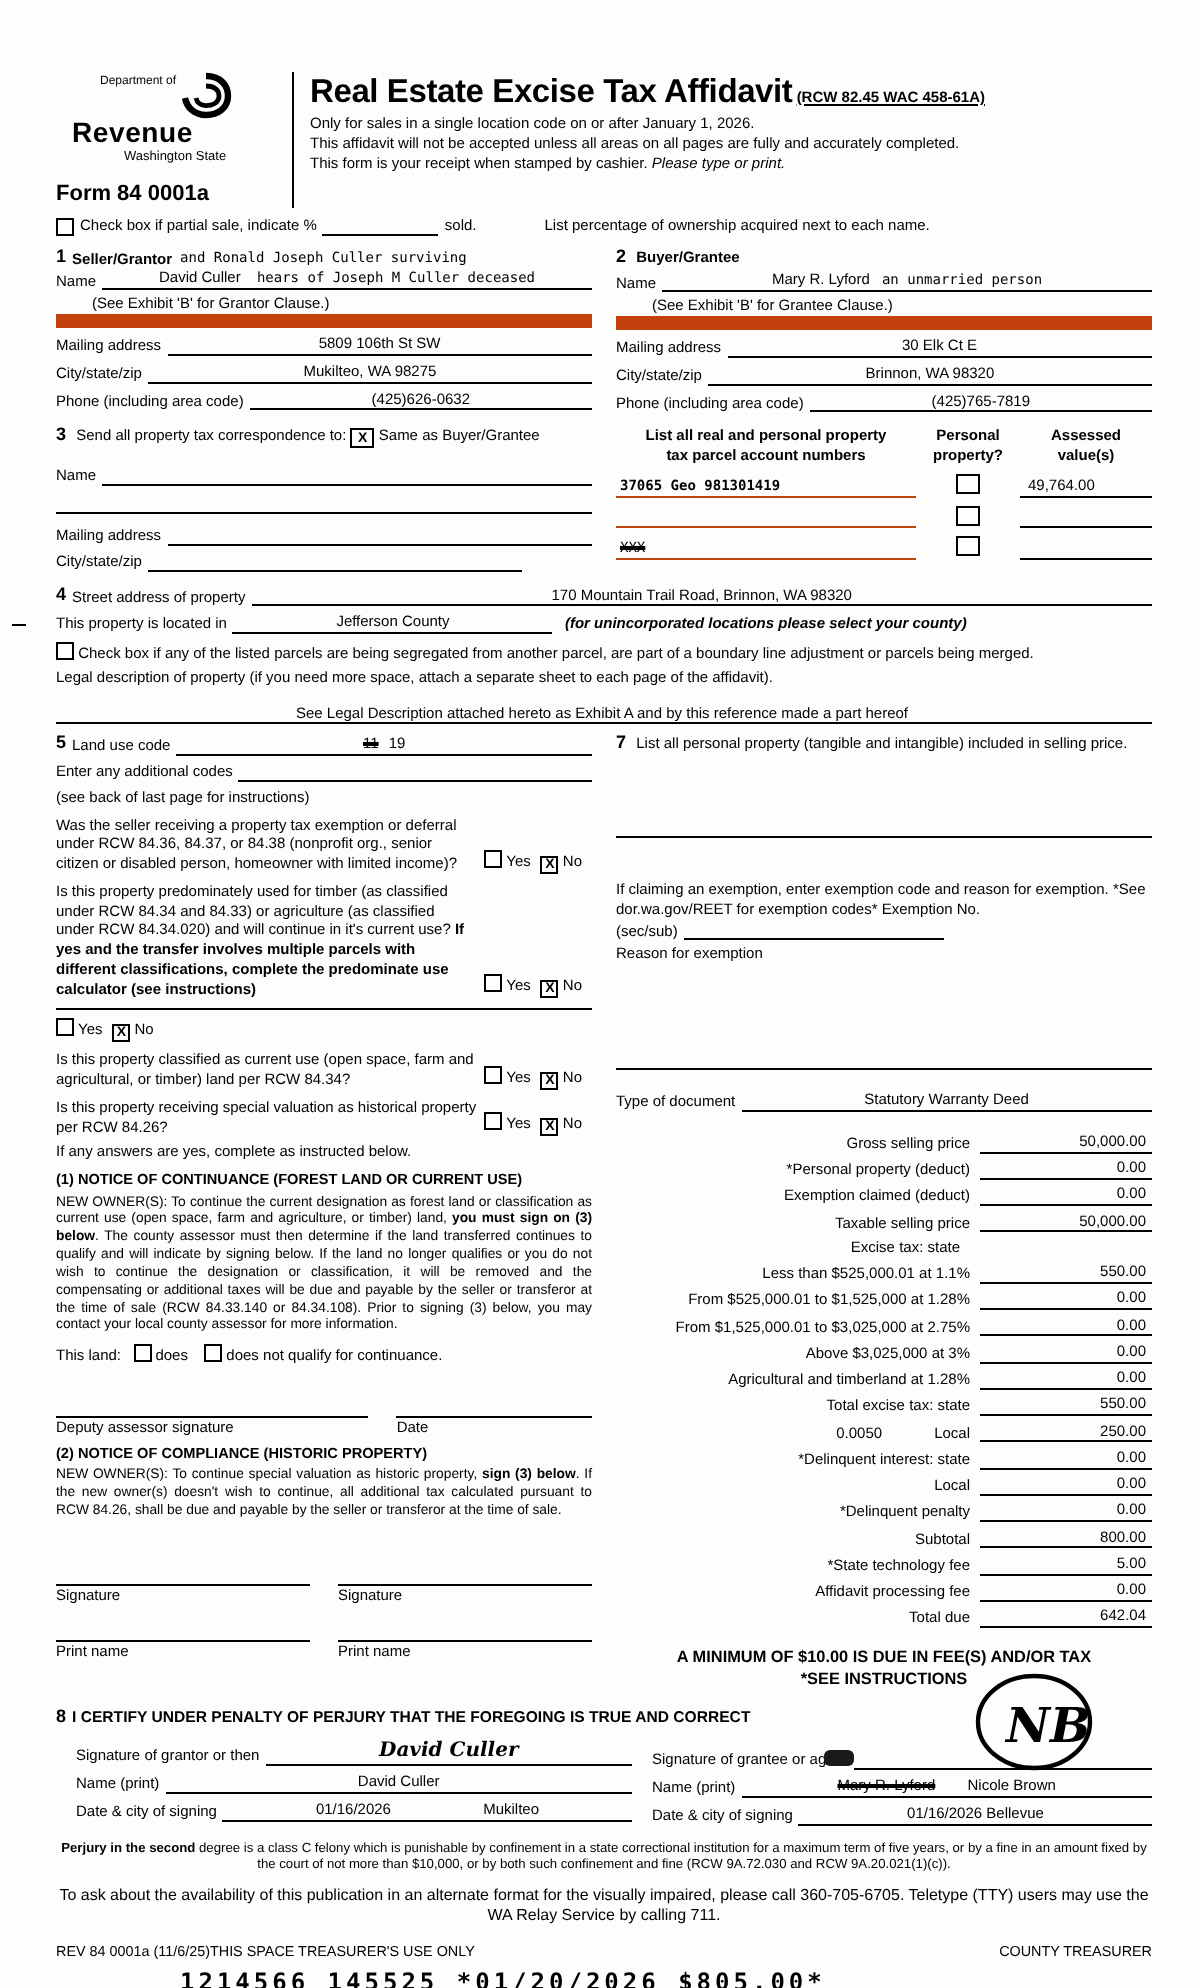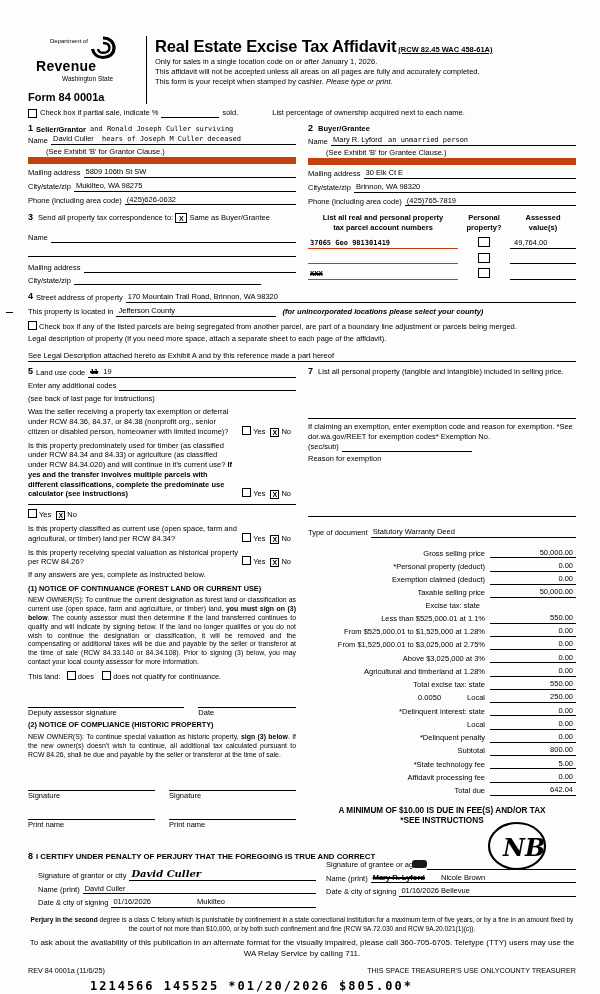--- a/index.html
+++ b/index.html
@@ -4,38 +4,38 @@
 <style>
   * { margin:0; padding:0; box-sizing:border-box; }
   html,body { background:#e8e8e8; }
   .page {
     width:600px; height:994px; margin:0 auto; background:#fdfdfc; color:#000;
     font-family:"Liberation Sans", sans-serif; font-size:7.5px; line-height:1.3;
     padding:36px 24px 0 28px; position:relative; overflow:hidden;
   }
   .b { font-weight:bold; } .i { font-style:italic; }
   .mono { font-family:"DejaVu Sans Mono", monospace; font-size:7px; }
-  .struck { text-decoration:line-through; text-decoration-thickness:1.5px; font-weight:bold; }
+  .struck { text-decoration:line-through; text-decoration-thickness:1.5px; font-weight:normal; }
   .script { font-family:"DejaVu Serif", serif; font-style:italic; font-weight:bold; font-size:10px; }
   
   .header { display:flex; }
   .logo-col { width:118px; flex:none; padding-top:2px; }
   .dept-row { display:flex; align-items:flex-start; padding-left:22px; }
   .dept-txt { font-size:6px; }
   .revenue { font-size:14px; font-weight:bold; letter-spacing:.3px; margin-top:-3px; padding-left:8px; }
   .wa-state { font-size:6.5px; padding-left:34px; }
   .form-num { font-size:11px; font-weight:bold; margin-top:6px; }
   .title-col { flex:1; border-left:1.5px solid #000; padding-left:8px; }
   .main-title { font-size:16.5px; font-weight:bold; letter-spacing:-.2px; }
   .title-suffix { font-size:7.5px; font-weight:bold;text-decoration:underline; }
   .subtitle { font-size:7.5px; line-height:1.3; }
   
   .fline { display:flex; align-items:flex-end; margin-top:3px; }
   .flabel { white-space:nowrap; padding-right:3px; }
-  .fval { flex:1; border-bottom:1px solid #000; padding:0 2px; white-space:nowrap; }
+  .fval { flex:1; border-bottom:1px solid #000; padding:0 2px; white-space:nowrap;text-align:center; }
   .cb { display:inline-block; width:9px; height:9px; border:1px solid #000; background:#fff;
         text-align:center; font-size:7px; line-height:8px; font-weight:bold; vertical-align:-1px; }
   .cb.big { width:12px; height:10px; line-height:9px; }
   .cbl { margin:0 5px 0 2px; }
   .blank { display:inline-block; border-bottom:1px solid #000; height:8px; }
   .partial { margin-top:4px; display:flex; align-items:flex-end; gap:3px; }
   
   .two-col { display:flex; margin-top:5px; }
   .col-l { width:268px; flex:none; }
   .col-r { flex:1; margin-left:12px; }
@@ -61,27 +61,27 @@
   .taxrow { display:flex; align-items:flex-end; margin-top:2.5px; }
   .taxlabel { flex:1; text-align:right; padding-right:5px; white-space:nowrap; }
   .taxprefix { margin-right:26px; }
   .taxvalue { width:86px; flex:none; text-align:right; border-bottom:1px solid #000; padding-right:3px; }
   .taxspacer { width:91px; flex:none; }
   .minimum { text-align:center; font-weight:bold; font-size:8.2px; margin-top:10px; }
   
   .s8 { margin-top:8px; display:flex; }
   .s8l { width:288px; flex:none; padding-left:10px; }
   .s8r { flex:1; margin-left:10px; position:relative; }
-  .certify { font-weight:bold; font-size:7.8px; margin-left:-10px; white-space:nowrap;margin-top:13px; }
+  .certify { font-weight:bold; font-size:7.8px; margin-left:-10px; white-space:nowrap; }
   .scribble { position:absolute; right:28px; top:-18px; }
   
   .foot-perjury { font-size:6.6px; text-align:center; margin-top:8px; line-height:1.3; }
   .foot-alt { font-size:8px; text-align:center; margin-top:5px; }
   .foot-row { display:flex; margin-top:7px; font-size:7.2px; }
-  .foot-row .c { flex:1; text-align:right;padding-left:36px; } .foot-row .r { text-align:right; }
+  .foot-row .c { flex:1; text-align:left; } .foot-row .r { text-align:right; }
   .stamp { font-family:"DejaVu Sans Mono", monospace; font-size:12px; letter-spacing:2px;
            margin:4px 0 0 62px; font-weight:bold; }
   .margin-tick { position:absolute; left:6px; top:312px; width:7px; border-top:1px solid #000; }
 </style>
 </head>
 <body>
 
 <div class="page">
   <div class="margin-tick"></div>
 
@@ -347,21 +347,21 @@
       </div>
     </div>
 
     <div class="col-r">
 
       <div>
         <span class="sec-num">7</span>
         <span>List all personal property (tangible and intangible) included in selling price.</span>
       </div>
       <div class="rule" style="margin-top:40px"></div>
-      <div style="margin-top:3px">
+      <div style="margin-top:21px">
         <span>If claiming an exemption, enter exemption code and reason for exemption. *See dor.wa.gov/REET for exemption codes* Exemption No.</span>
         <div class="fline" style="margin-top:1px">
           <span class="flabel">(sec/sub)</span>
           <span class="fval" style="flex:none;width:130px"></span>
         </div>
         <div style="margin-top:2px">Reason for exemption</div>
       </div>
       <div class="rule" style="margin-top:52px"></div>
 
       <div class="fline" style="margin-top:10px">
@@ -453,21 +453,21 @@
       </div>
     </div>
   </div>
 
   <div class="s8">
     <div class="s8l">
       <div class="certify">
         <span class="sec-num">8</span><span>I CERTIFY UNDER PENALTY OF PERJURY THAT THE FOREGOING IS TRUE AND CORRECT</span>
       </div>
       <div class="fline" style="margin-top:4px">
-        <span class="flabel">Signature of grantor or city</span>
+        <span class="flabel">Signature of grantor or then</span>
         <span class="fval"><span class="script">David Culler</span></span>
       </div>
       <div class="fline">
         <span class="flabel">Name (print)</span>
         <span class="fval"><span>David Culler</span></span>
       </div>
       <div class="fline">
         <span class="flabel">Date &amp; city of signing</span>
         <span class="fval">
           <span>01/16/2026</span>

